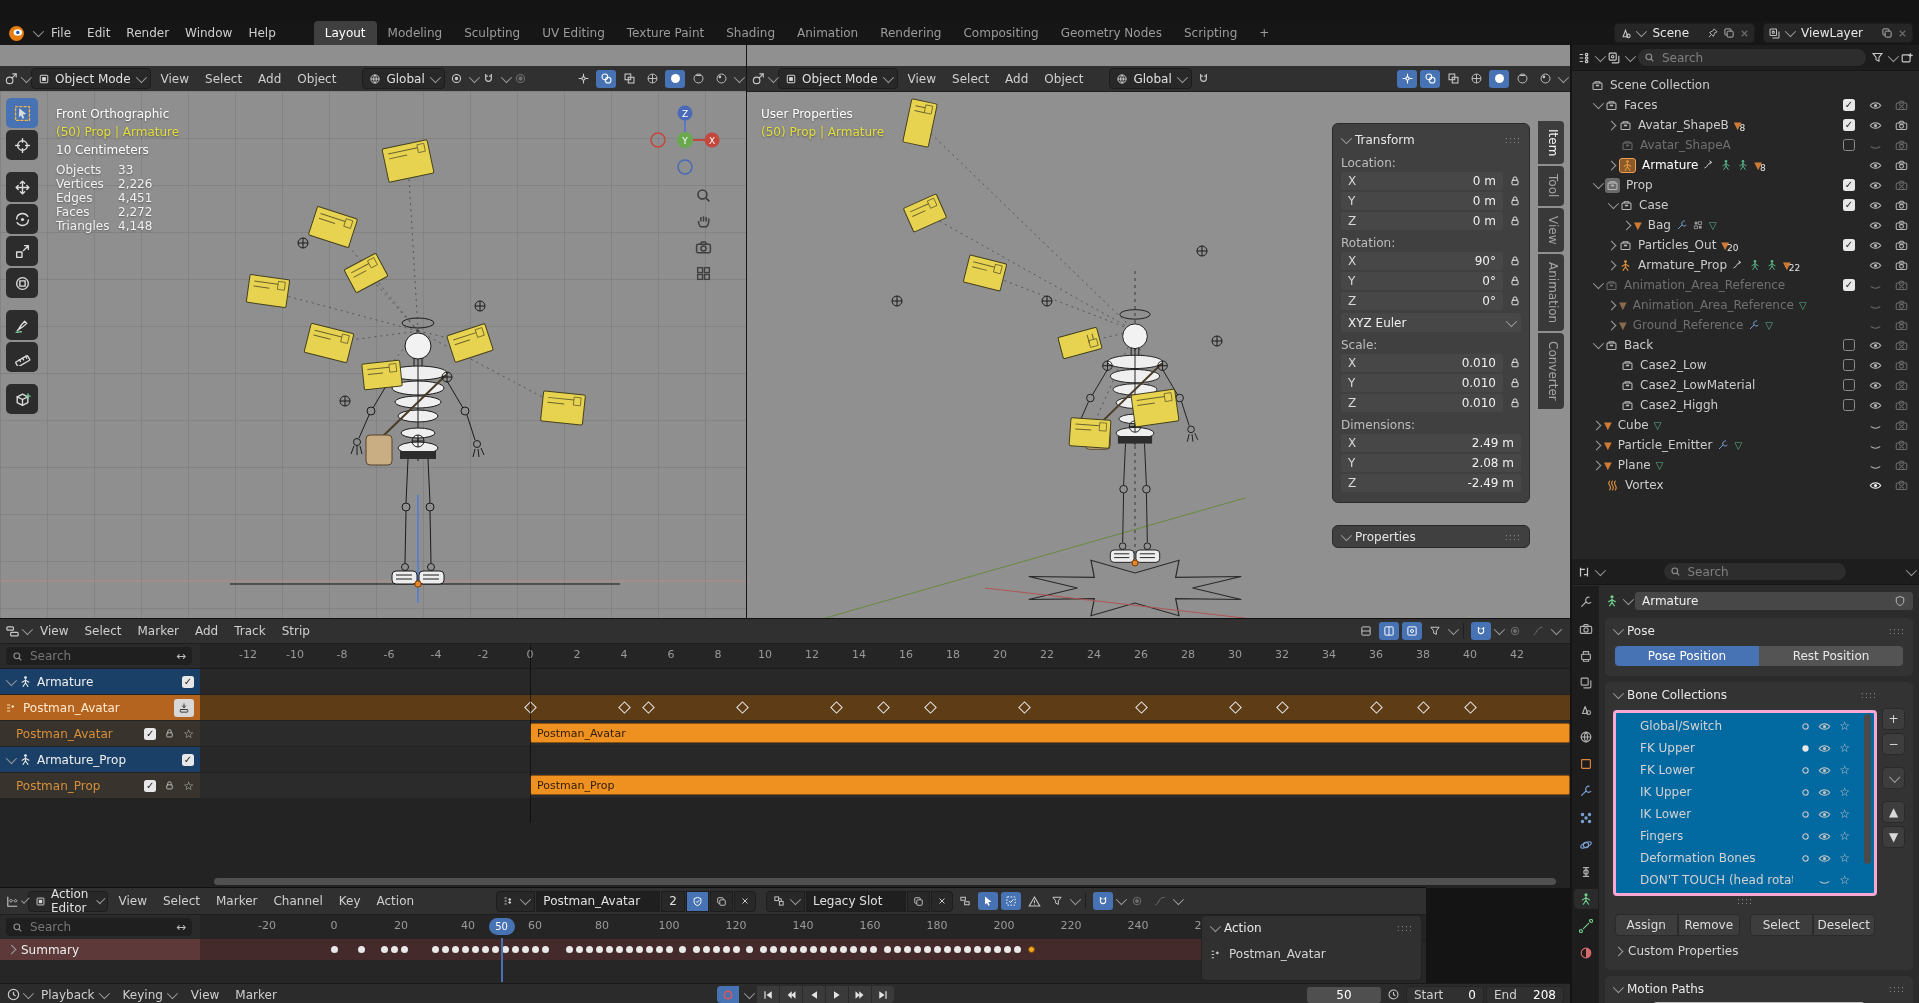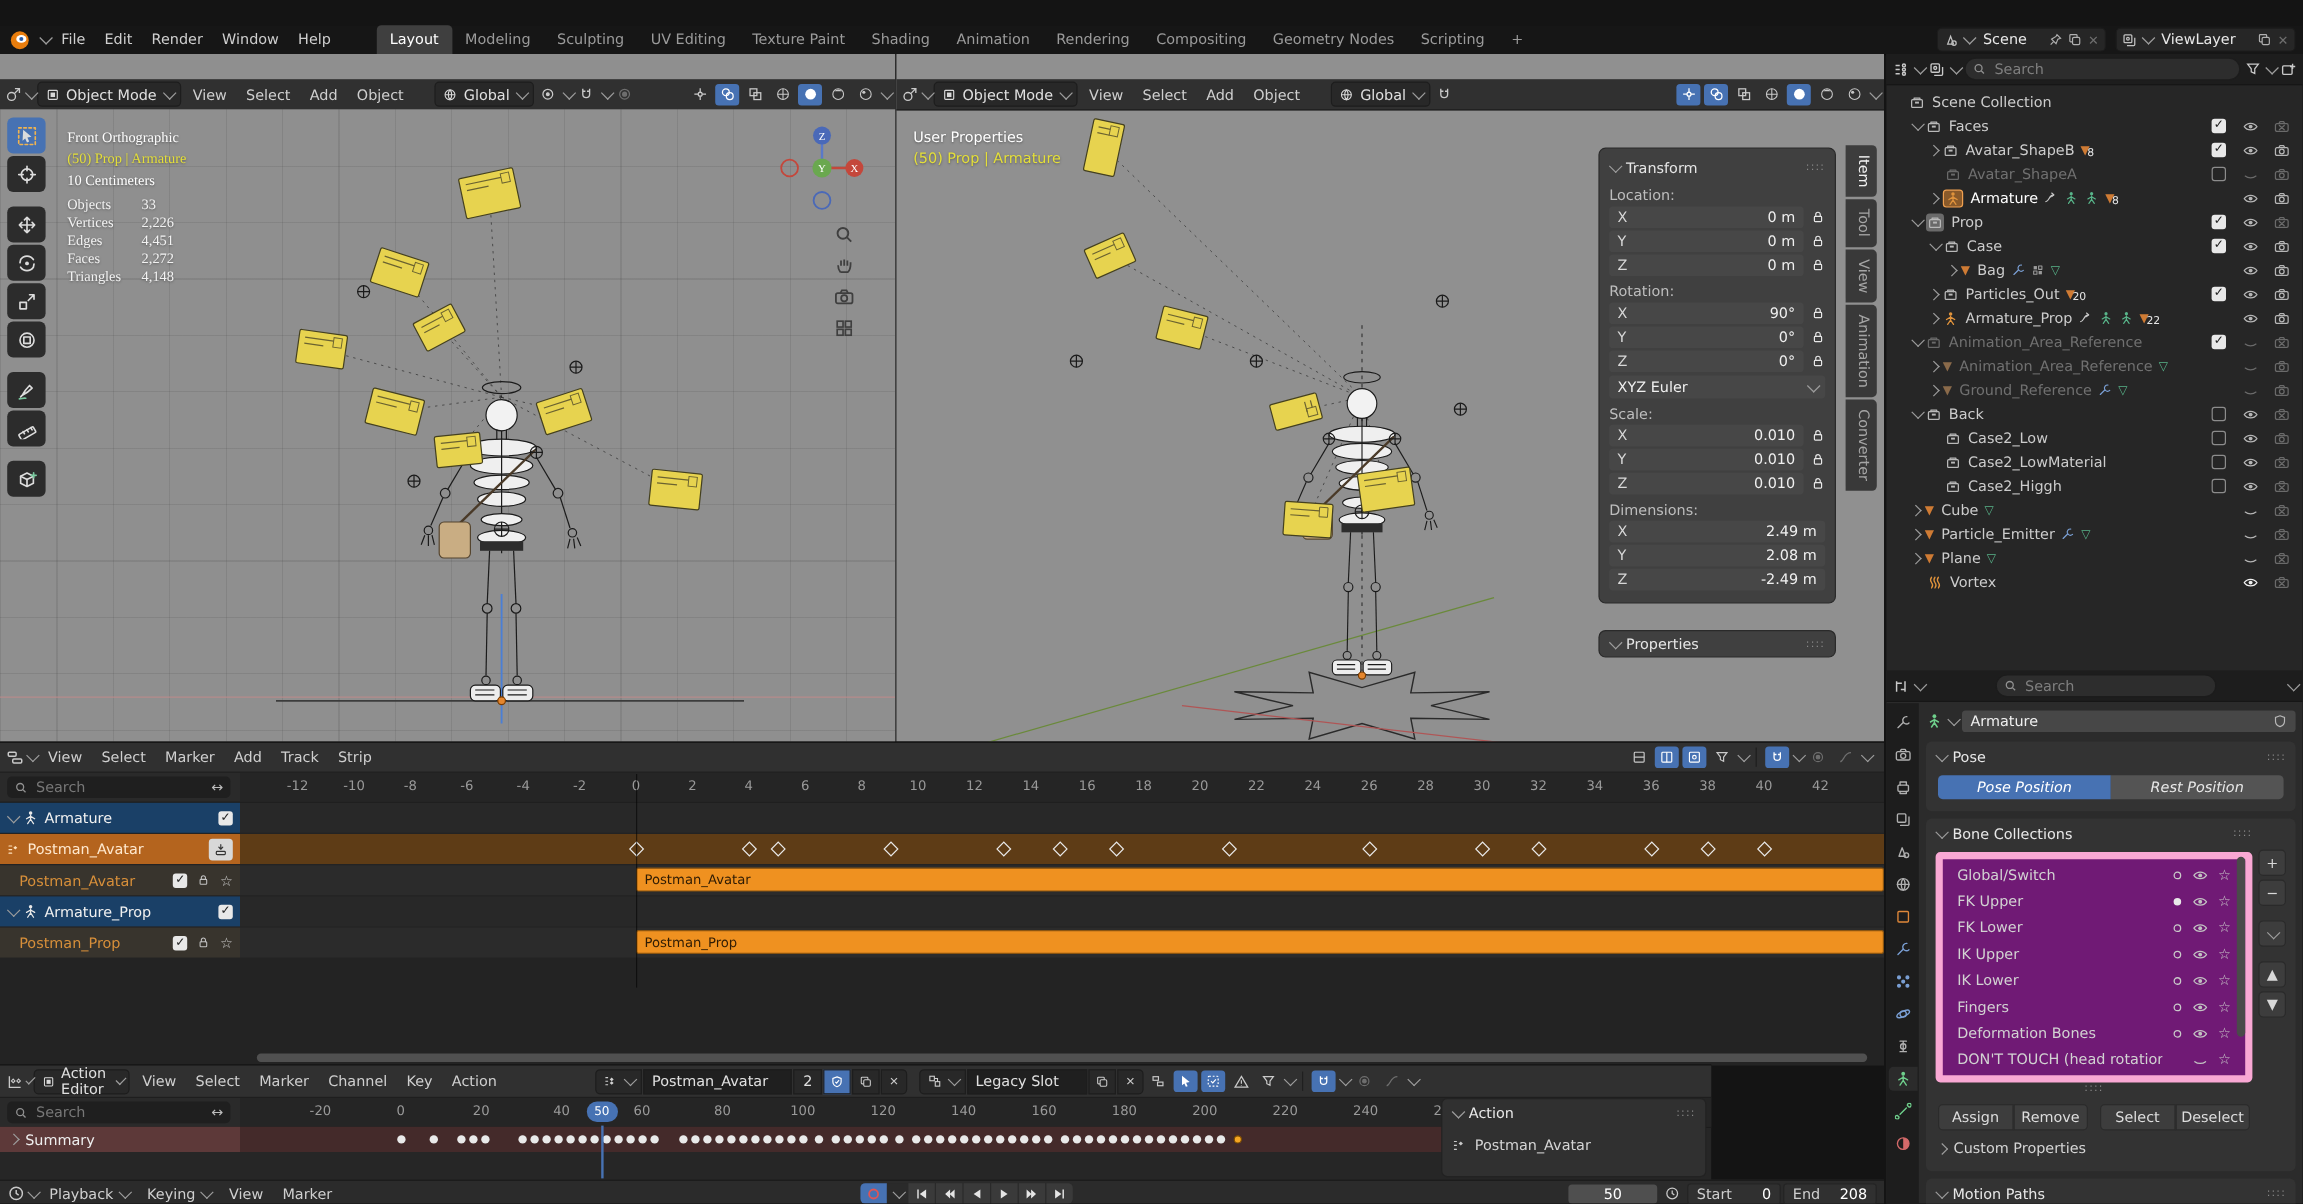--- a/index.html
+++ b/index.html
@@ -19,21 +19,21 @@
   #topbar .tab.active{background:#3f3f3f;color:#ffffff;border-radius:4px 4px 0 0;}
   .idwidget{background:#262626;border:1px solid #1c1c1c;border-radius:4px;height:18px;display:flex;align-items:center;padding:0 4px;gap:4px;margin-right:6px;}
   
   .vhdr{left:0;top:0;right:0;height:25px;background:#303030;border-bottom:1px solid #1f1f1f;display:flex;align-items:center;padding:0 4px;gap:2px;}
   .pill{background:#282828;border:1px solid #1d1d1d;border-radius:4px;height:19px;display:flex;align-items:center;padding:0 6px;gap:5px;color:#e0e0e0;}
   .vcanvas{left:0;top:25px;right:0;bottom:0;overflow:hidden;}
   #vpL{left:0;top:24px;width:746px;height:573px;background:#8f8f8f;}
   #vpR{left:747px;top:24px;width:823px;height:573px;background:#909090;}
   #vpL .vcanvas{background-color:#8f8f8f;background-image:
      repeating-linear-gradient(to right, rgba(60,60,60,.14) 0 1px, transparent 1px 47px),
-     repeating-linear-gradient(to bottom, rgba(60,60,60,.14) 0 1px, transparent 1px 47px); font-family: Liberation Serif, serif;}
+     repeating-linear-gradient(to bottom, rgba(60,60,60,.14) 0 1px, transparent 1px 47px);}
   .ovtext{position:absolute;left:56px;top:14px;line-height:18px;color:#ffffff;text-shadow:0 1px 2px rgba(0,0,0,.4);}
   .ovyellow{color:#e4df3a;}
   .statgrid{position:absolute;left:56px;top:72px;color:#f2f2f2;text-shadow:0 1px 2px rgba(0,0,0,.35);}
   .statgrid .srow{display:flex;}
   .statgrid .sl{width:62px;}
   #toolbar{position:absolute;left:6px;top:7px;display:flex;flex-direction:column;gap:2px;}
   #toolbar .tbtn{width:32px;height:30px;background:#2c2c2c;border-radius:5px;display:flex;align-items:center;justify-content:center;color:#dcdcdc;}
   #toolbar .tbtn.active{background:#4772b3;}
   #toolbar .gap{height:8px;}
   .navgizmo{position:absolute;right:22px;top:10px;width:78px;height:78px;}
@@ -67,25 +67,25 @@
   .cbx.off{background:transparent;border:1px solid #8c8c8c;box-sizing:border-box;}
   
   #props{left:1572px;top:538px;width:347px;height:446px;background:#2b2b2b;}
   #ptabs{position:absolute;left:0;top:27px;bottom:0;width:27px;background:#1d1d1d;display:flex;flex-direction:column;align-items:center;padding-top:6px;gap:7px;}
   #ptabs .pt{width:24px;height:20px;display:flex;align-items:center;justify-content:center;border-radius:4px 0 0 4px;}
   #ptabs .pt.active{background:#2b2b2b;}
   .pbody{position:absolute;left:27px;top:27px;right:0;bottom:0;padding:4px 6px;box-sizing:border-box;}
   .panel{background:#333333;border-radius:5px;margin-bottom:6px;padding:4px 8px 8px 8px;}
   .phead{display:flex;align-items:center;gap:6px;color:#e8e8e8;height:18px;}
   .segbtns{display:flex;margin:6px 2px 2px 2px;}
-  .segbtns .sb{flex:1;height:20px;display:flex;align-items:center;justify-content:center;background:#545454;color:#e8e8e8;font-style:italic;}
+  .segbtns .sb{flex:1;height:20px;display:flex;align-items:center;justify-content:center;background:#545454;color:#e8e8e8;}
   .segbtns .sb.on{background:#4772b3;color:#ffffff;}
   .segbtns .sb:first-child{border-radius:4px 0 0 4px;}
   .segbtns .sb:last-child{border-radius:0 4px 4px 0;}
-  .bclist{background:#701a75;border:6px solid #f9a8d4;border-radius:4px;margin-top:6px;padding:2px 4px;}
+  .bclist{background:#0369a1;border:3px solid #f9a8d4;border-radius:4px;margin-top:6px;padding:2px 16px;}
   .bcrow{height:22px;display:flex;align-items:center;padding:0 8px;gap:8px;color:#d2d2d2;}
   .bcrow .nm{flex:1;white-space:nowrap;overflow:hidden;}
   .sidebtns{position:absolute;right:8px;display:flex;flex-direction:column;gap:3px;}
   .sqbtn{width:21px;height:20px;background:#3d3d3d;border:1px solid #2a2a2a;border-radius:4px;display:flex;align-items:center;justify-content:center;color:#d8d8d8;}
   .abtns{display:flex;gap:10px;margin:8px 2px;}
   .abtns .grp{display:flex;flex:1;}
   .abtns .b{flex:1;height:20px;background:#3d3d3d;border:1px solid #2b2b2b;display:flex;align-items:center;justify-content:center;color:#dddddd;}
   .abtns .b:first-child{border-radius:4px 0 0 4px;}
   .abtns .b:last-child{border-radius:0 4px 4px 0;}
   

